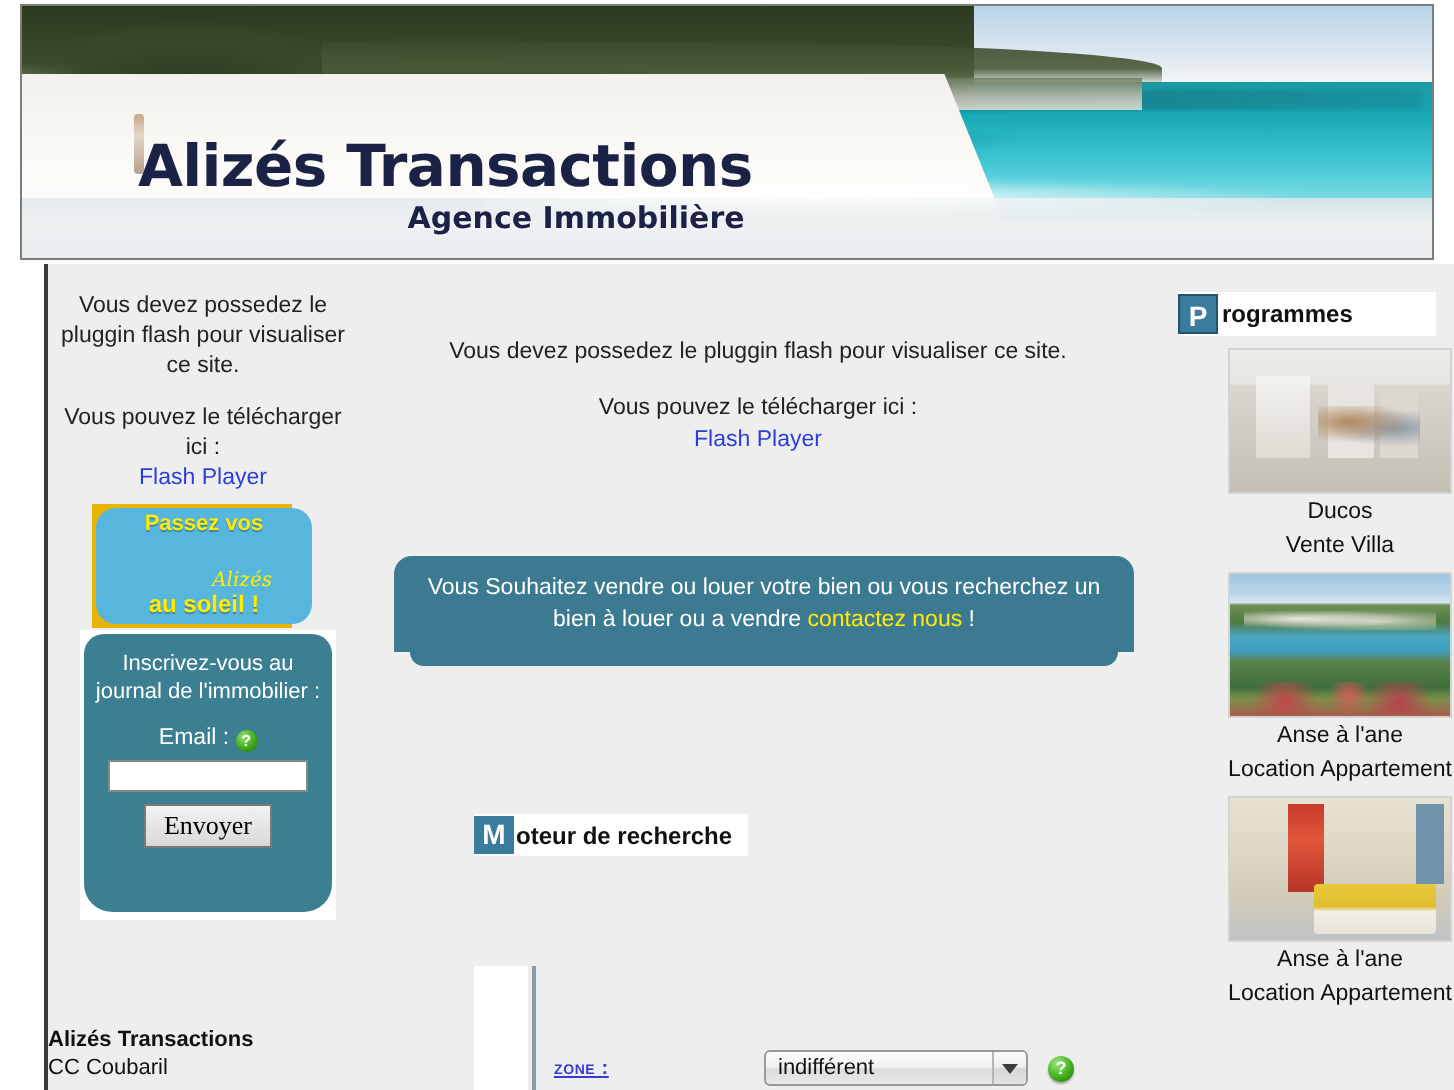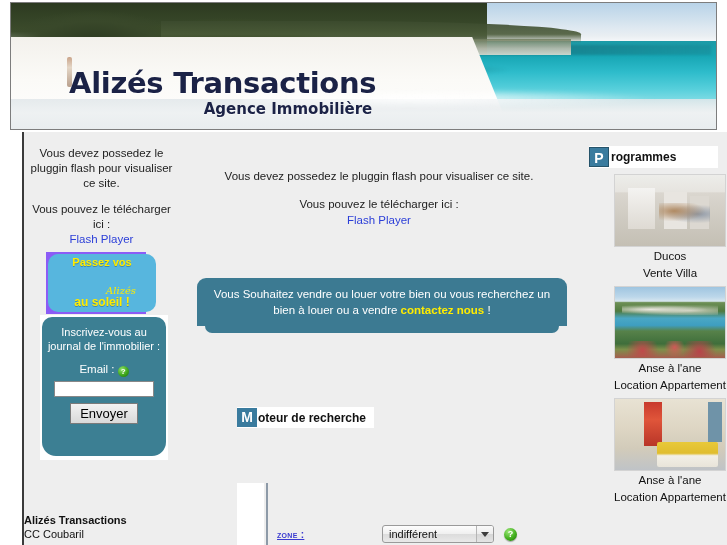--- a/index.html
+++ b/index.html
@@ -173,21 +173,21 @@
   .flash-link {
     color: #2b3ed8;
     font-size: 11.5px;
     text-decoration: none;
     cursor: pointer;
   }
 
   .vac-wrap {
     margin: 5px 0 0 22px;
     width: 100px; height: 62px;
-    background: #8b5cf6;
+    background: #eab308;
     padding: 2px;
   }
   .vac-banner {
     width: 108px; height: 58px;
     background: #57b6de;
     border-radius: 10px;
     position: relative;
     overflow: hidden;
   }
   .vac-l1 {
@@ -278,21 +278,21 @@
     background: #ffffff;
     font-size: 11px;
     padding: 0 3px;
   }
   .news-btn {
     background: linear-gradient(to bottom, #f2f2f2, #d9d9d9);
     border: 1px solid #7a7a7a;
     font-size: 13px;
     padding: 2px 9px;
     cursor: pointer;
-    font-family: Liberation Sans, sans-serif;
+    font-family: Liberation Serif, serif;
   }
 
   .addr {
     position: absolute;
     left: 0px; bottom: 4px;
     padding-left: 0px;
     font-size: 11px;
     color: #111;
     line-height: 14px;
   }
@@ -319,21 +319,21 @@
     left: 18px; top: 146px;
     width: 370px; height: 48px;
     background: #3c7a92;
     border-radius: 9px 9px 0 0;
     color: #ffffff;
     font-size: 11.5px;
     line-height: 16px;
     text-align: center;
     padding: 8px 14px 0 14px;
   }
-  .teal-box .hl { color: #ffec00; font-weight: bold; }
+  .teal-box .hl { color: #ffec00; font-weight: normal; }
   .teal-foot {
     position: absolute;
     left: 26px; top: 194px;
     width: 354px; height: 7px;
     background: #3c7a92;
     border-radius: 0 0 7px 7px;
   }
 
   .search-head {
     position: absolute;
@@ -396,21 +396,21 @@
     letter-spacing: .3px;
     width: 105px;
   }
   .select-wrap {
     display: flex;
     align-items: stretch;
     height: 18px;
     border: 1px solid #9a9a9a;
     border-radius: 3px;
     background: linear-gradient(to bottom, #fdfdfd 0%, #f0f0f0 48%, #dcdcdc 52%, #e9e9e9 100%);
-    width: 112px;
+    width: 132px;
   }
   .select-val {
     flex: 1;
     font-size: 11px;
     line-height: 16px;
     padding-left: 6px;
     color: #111;
     overflow: hidden;
     white-space: nowrap;
   }

